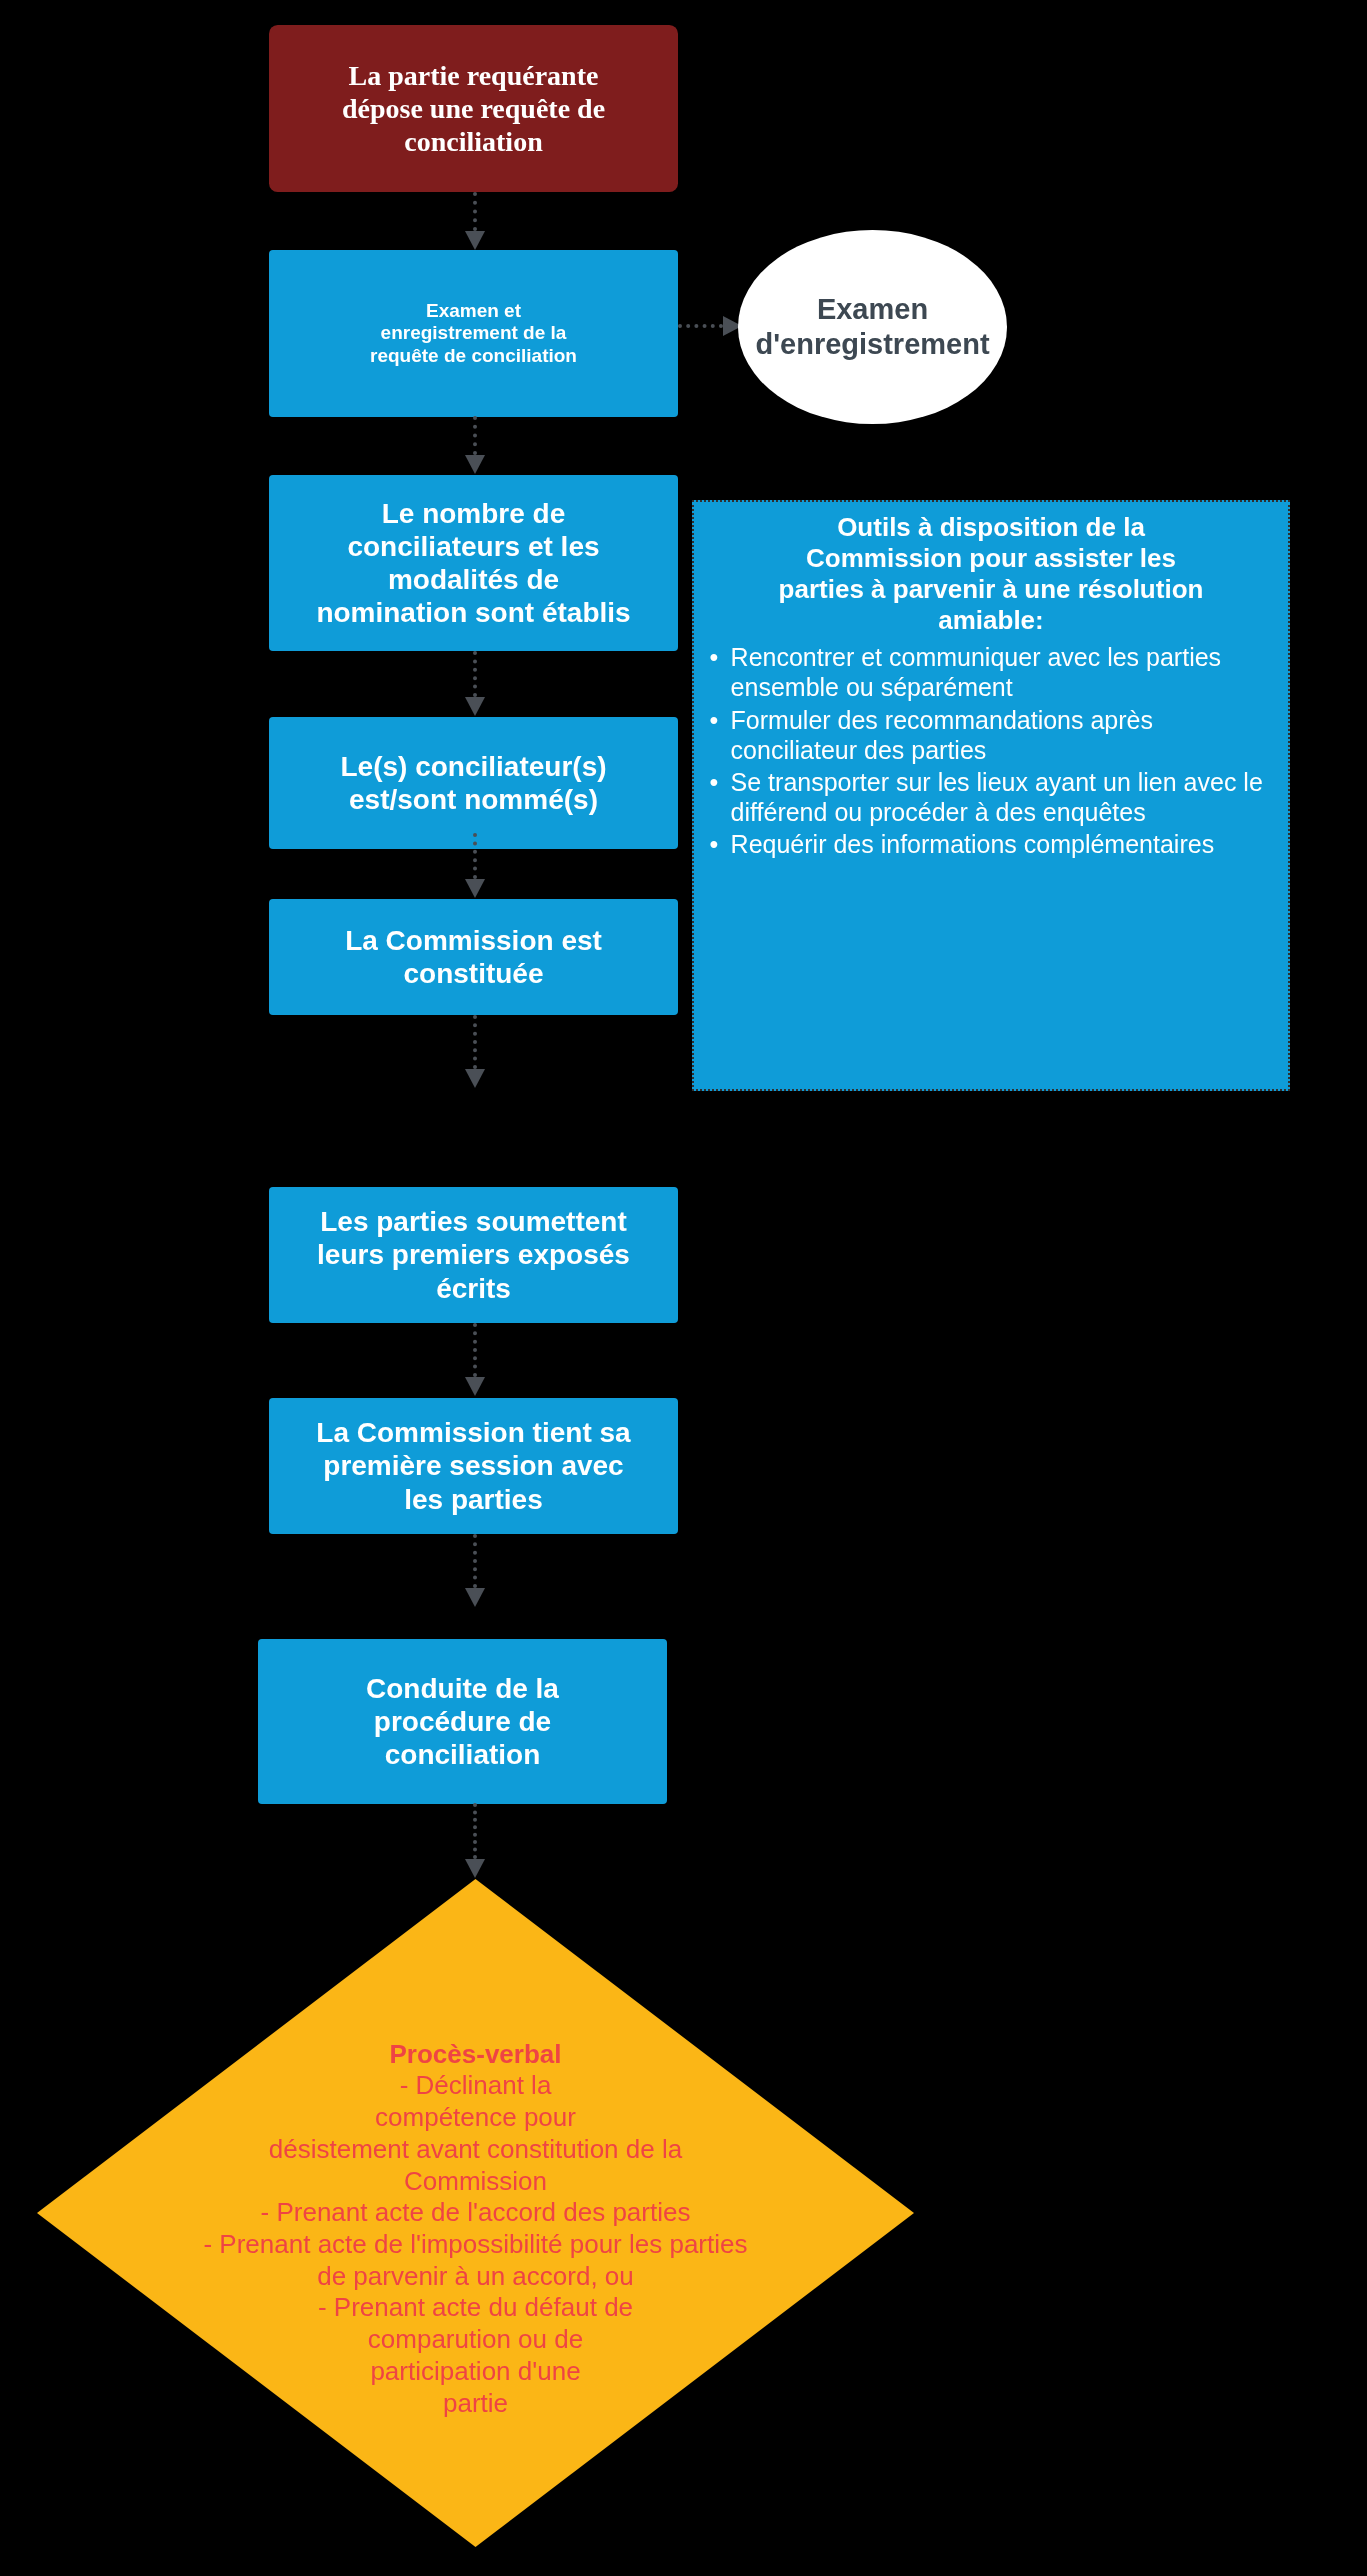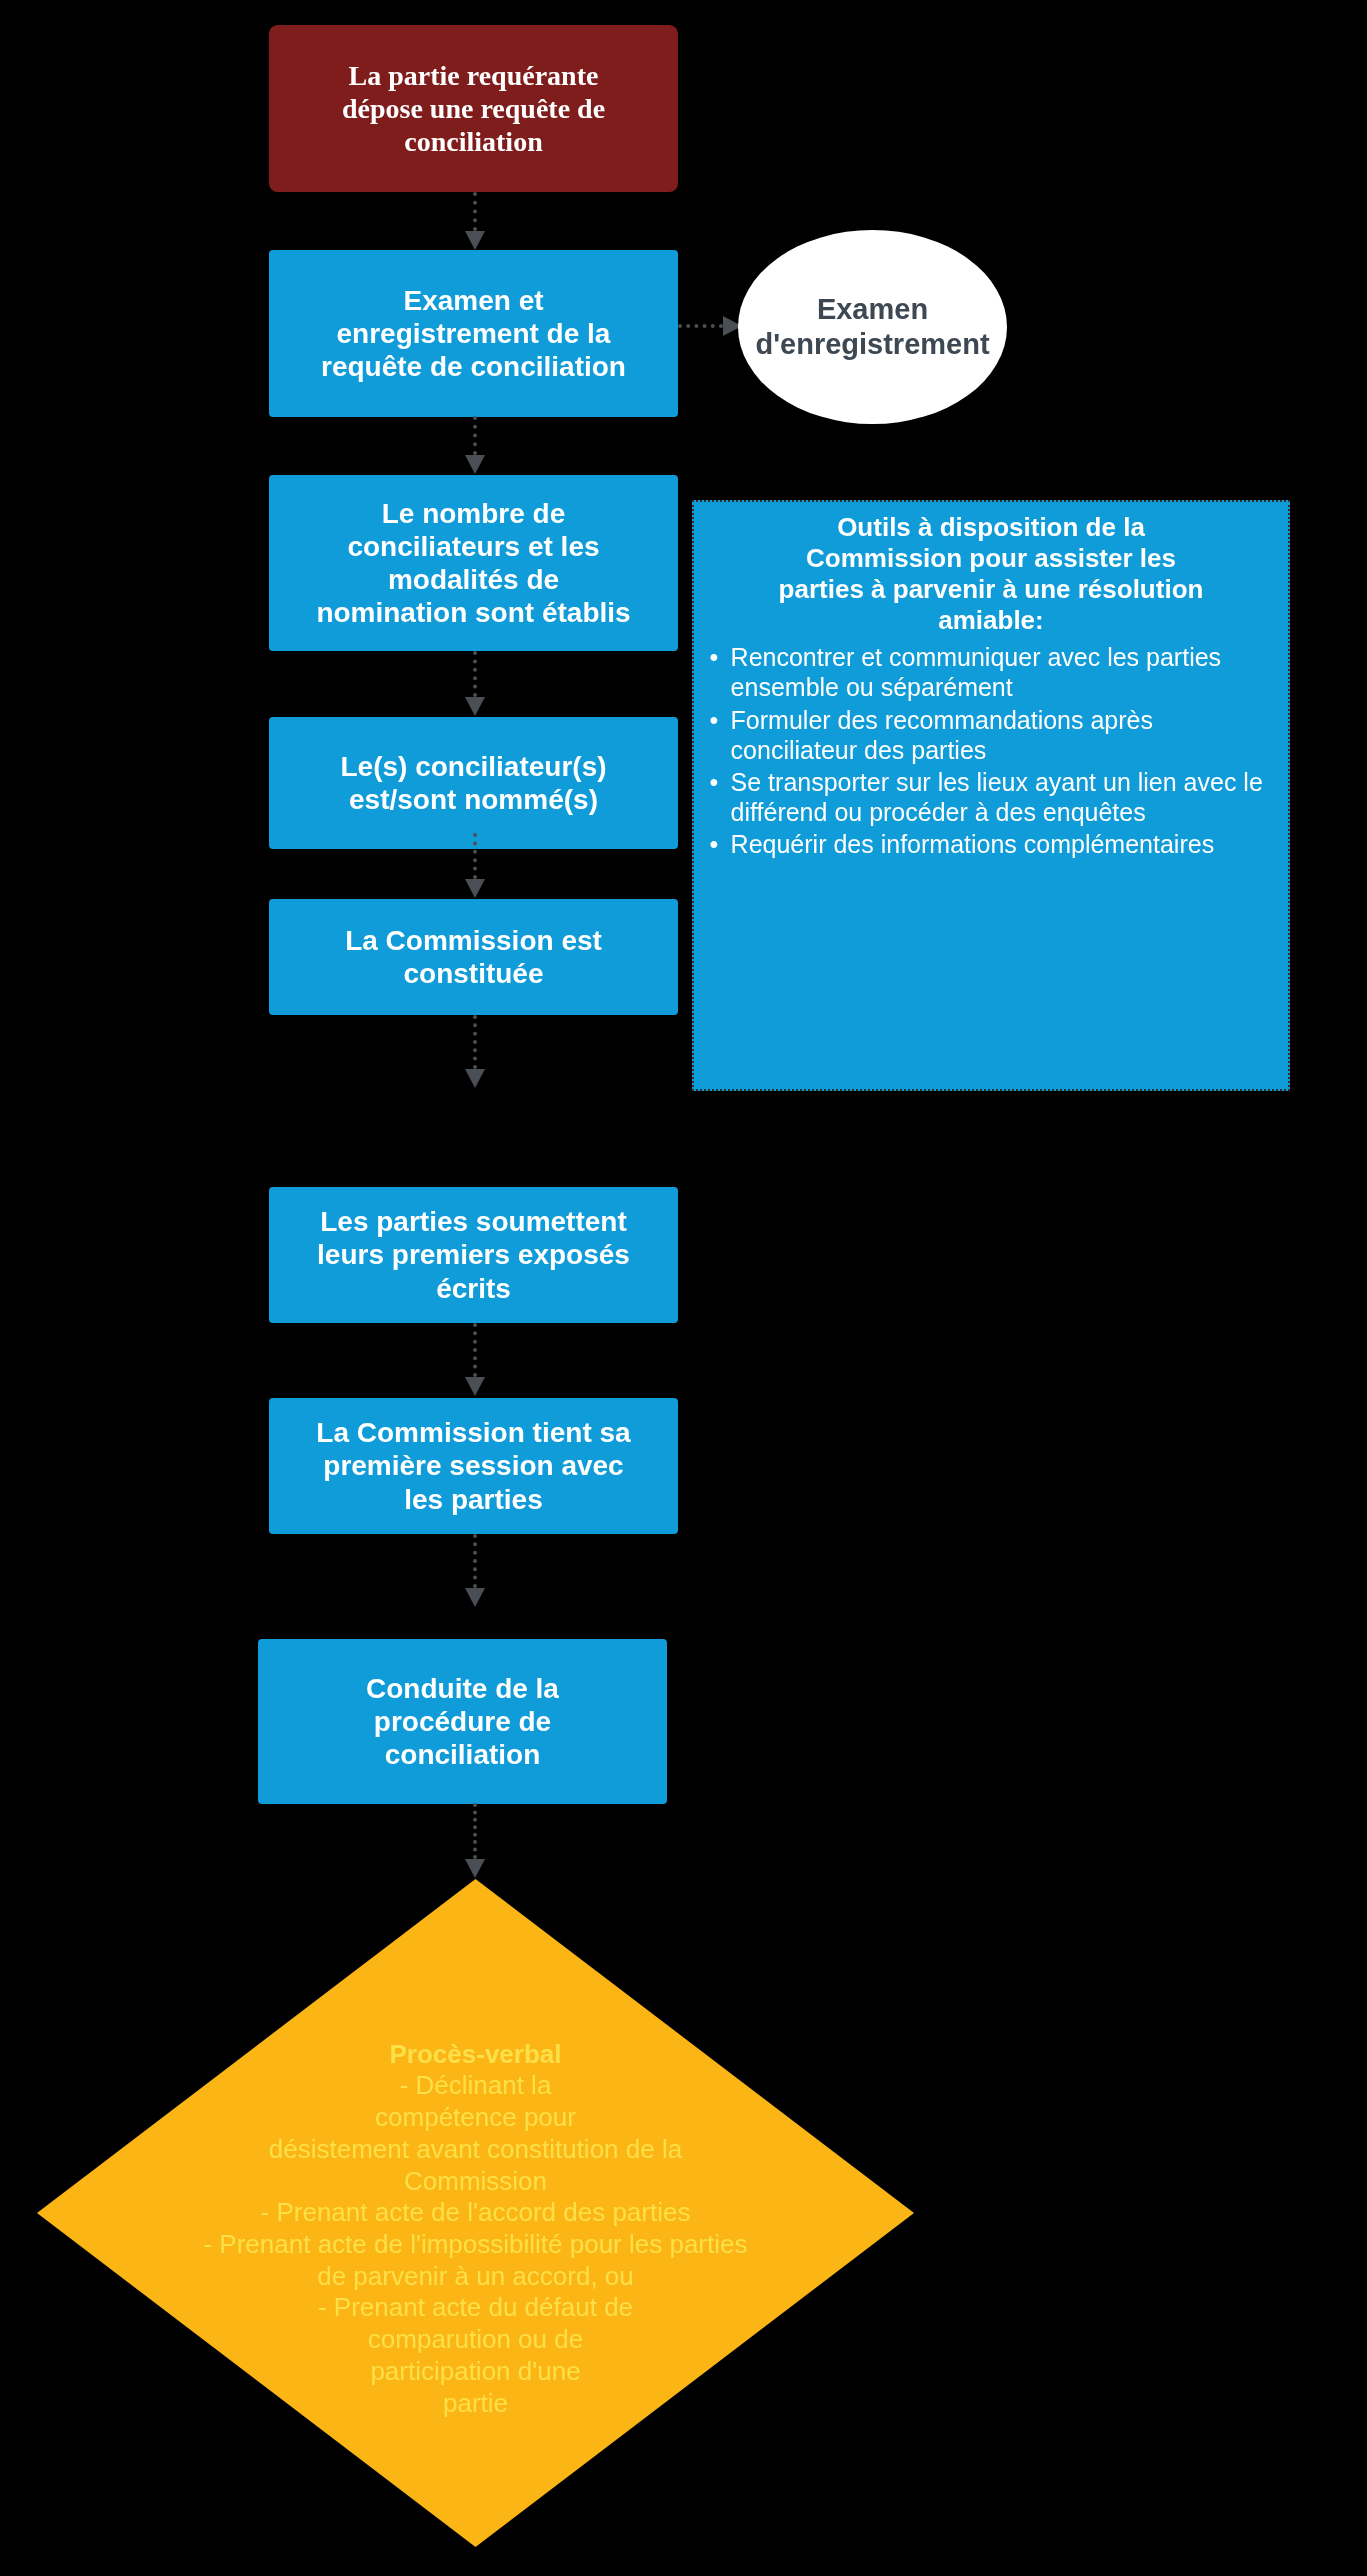--- a/index.html
+++ b/index.html
@@ -118,21 +118,21 @@
     background: #fbb616;
     clip-path: polygon(50% 0%, 100% 50%, 50% 100%, 0% 50%);
   }
   .diamond-text {
     position: absolute;
     left: 0;
     top: 50%;
     transform: translateY(-50%);
     width: 100%;
     text-align: center;
-    color: #fde047;
+    color: #ef4444;
     font-size: 26px;
     line-height: 1.22;
     white-space: pre-line;
     padding: 0 5.8px;
   }
   .diamond-title {
     font-weight: bold;
     display: block;
   }
 
@@ -182,21 +182,21 @@
 
   <div class="node dark" style="left:269px; top:25px; width:409px; height:167px; font-size:28px;">La partie requérante
 dépose une requête de
 conciliation</div>
 
   <div class="conn" style="left:455px; top:192px; width:39px; height:58px;">
     <div class="conn-line" style="height:39px;"></div>
     <div class="conn-head" style="top:39px;"></div>
   </div>
 
-  <div class="node blue" style="left:269px; top:250px; width:409px; height:167px; font-size:28px;">Examen et
+  <div class="node blue" style="left:269px; top:250px; width:409px; height:167px; font-size:19px;">Examen et
 enregistrement de la
 requête de conciliation</div>
 
   <div class="conn" style="left:678px; top:306px; width:66px; height:39px;">
     <div class="conn-h-line" style="width:45px;"></div>
     <div class="conn-h-head" style="left:45px;"></div>
   </div>
 
   <div class="ellipse" style="left:738px; top:230px; width:269px; height:194px;">
     <span class="ellipse-label">Examen

